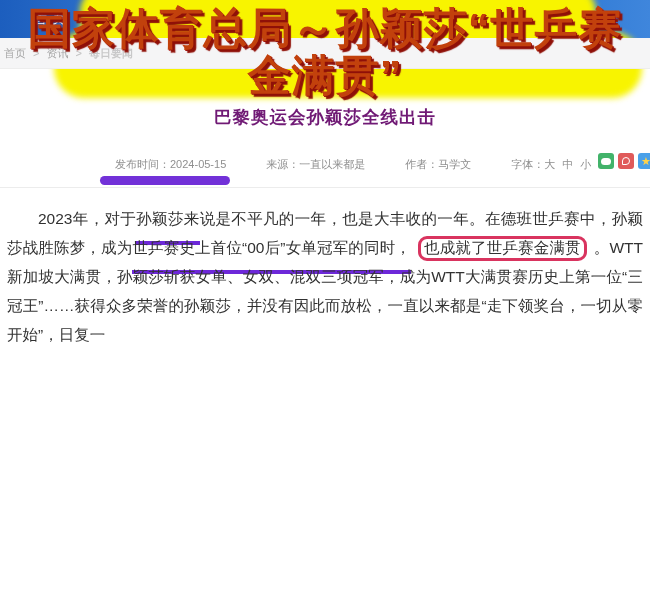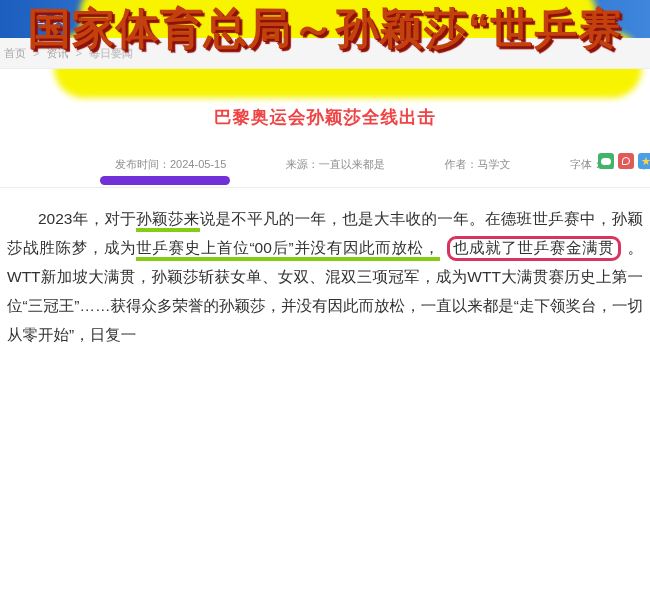--- a/index.html
+++ b/index.html
@@ -24,47 +24,47 @@
   
   .overlay-blob{position:absolute;background:#f8f400;z-index:10;filter:blur(3px);}
   .blob-a{left:80px;top:-14px;width:516px;height:76px;border-radius:26px;}
   .blob-b{left:54px;top:32px;width:588px;height:66px;border-radius:30px;}
   .headline{position:absolute;left:0;right:0;top:0;z-index:15;text-align:center;
             font-weight:800;font-size:43px;line-height:47px;padding-top:5px;
             color:#c2410c;letter-spacing:1px;
             text-shadow:3px 3px 1px #8f1008,1px 1px 0 #a81510;}
 
   
-  .title{margin:36px 0 0;text-align:center;font-size:17.5px;font-weight:700;color:#ef4444;
+  .title{margin:36px 0 0;text-align:center;font-size:17.5px;font-weight:700;color:#701a75;
          letter-spacing:1px;}
 
   
   .meta{display:flex;align-items:center;gap:40px;font-size:11px;color:#8f8f8f;
-        padding:28px 0 15px 115px;border-bottom:1px solid #ececec;position:relative;justify-content:space-between;}
+        padding:28px 0 15px 115px;border-bottom:1px solid #ececec;position:relative;}
   .meta-item{white-space:nowrap;}
   .meta-item.publish{position:relative;}
   .purple-bar{position:absolute;left:-15px;right:-4px;bottom:-13px;height:9px;
               border-radius:5px;background:#7231d8;display:block;}
   .font-sizes{display:inline-flex;gap:7px;}
   .font-size-opt{cursor:pointer;}
   .share{position:absolute;right:-4px;top:24px;display:flex;gap:4px;z-index:2;}
   .share-icon{width:16px;height:16px;border-radius:3px;display:flex;align-items:center;
               justify-content:center;cursor:pointer;}
   .share-icon.wechat{background:#42b36a;}
   .share-icon.wechat i{display:block;width:10px;height:7px;background:#fff;border-radius:5px;}
   .share-icon.weibo{background:#e05a5a;}
   .share-icon.weibo i{display:block;width:8px;height:8px;border:1.5px solid #fff;
                       border-radius:50% 50% 50% 0;box-sizing:border-box;}
   .share-icon.qzone{background:#4aa0e8;color:#ffd24a;font-size:11px;font-style:normal;}
 
   
   .article-body{padding:16px 7px 0;font-size:15.5px;line-height:29px;color:#313131;
                 text-align:justify;}
   .para{margin:0 0 15px;text-indent:2em;}
-  .mark-underline{border-bottom:4px solid #84cc16;padding-bottom:1px;}
+  .mark-underline{border-bottom:4px solid #6d28d9;padding-bottom:14px;}
   .mark-box{border:3px solid #d9345f;border-radius:9px;padding:0 3px 2px;margin:0 7px;
             white-space:nowrap;}
 </style>
 </head>
 <body>
 
 <div class="page">
 
   <div class="nav">
     <span class="nav-item">首页</span>
@@ -79,20 +79,21 @@
     <span class="crumb-sep">&gt;</span>
     <span class="crumb">资讯</span>
     <span class="crumb-sep">&gt;</span>
     <span class="crumb current">每日要闻</span>
   </div>
 
   <div class="overlay-blob blob-a"></div>
   <div class="overlay-blob blob-b"></div>
   <div class="headline">
     <div>国家体育总局～孙颖莎“世乒赛</div>
+    <div>金满贯”</div>
   </div>
 
   <h1 class="title">巴黎奥运会孙颖莎全线出击</h1>
 
   <div class="meta">
     <span class="meta-item publish">
       <span>发布时间：</span><span>2024-05-15</span>
       <i class="purple-bar"></i>
     </span>
     <span class="meta-item">
@@ -113,16 +114,16 @@
           <i></i>
         </span>
       <span class="share-icon weibo">
           <i></i>
         </span>
       <span class="share-icon qzone">★</span>
     </span>
   </div>
 
   <div class="article-body">
-      <p class="para"><span>2023年，对于</span><span class="mark-underline">孙颖莎来</span><span>说是不平凡的一年，也是大丰收的一年。在德班世乒赛中，孙颖莎战胜陈梦，成为</span><span class="mark-underline">世乒赛史上首位“00后”并没有因此而放松，</span><span class="mark-box">也成就了世乒赛金满贯</span><span>。WTT新加坡大满贯，孙颖莎斩获女单、女双、混双三项冠军，成为WTT大满贯赛历史上第一位“三冠王”……获得众多荣誉的孙颖莎，并没有因此而放松，一直以来都是“走下领奖台，一切从零开始”，日复一</span></p>
+      <p class="para"><span>2023年，对于</span><span class="mark-underline">孙颖莎来</span><span>说是不平凡的一年，也是大丰收的一年。在德班世乒赛中，孙颖莎战胜陈梦，成为</span><span class="mark-underline">世乒赛史上首位“00后”女单冠军的同时，</span><span class="mark-box">也成就了世乒赛金满贯</span><span>。WTT新加坡大满贯，孙颖莎斩获女单、女双、混双三项冠军，成为WTT大满贯赛历史上第一位“三冠王”……获得众多荣誉的孙颖莎，并没有因此而放松，一直以来都是“走下领奖台，一切从零开始”，日复一</span></p>
     </div>
 
 </div>
 
 </body></html>

